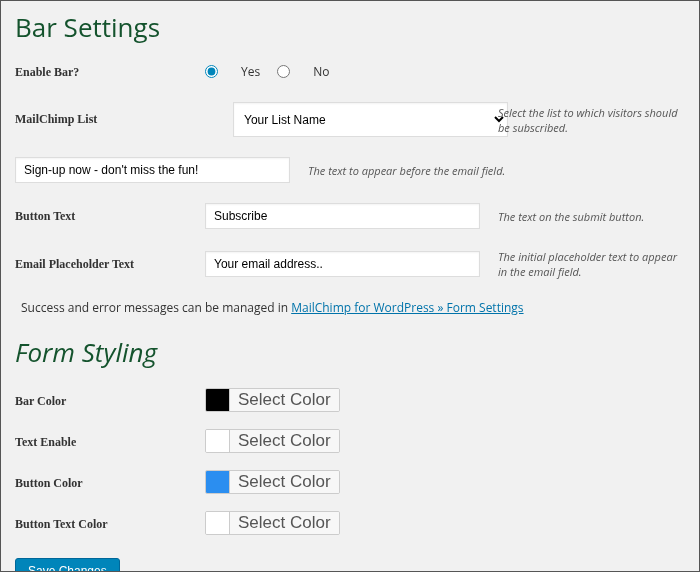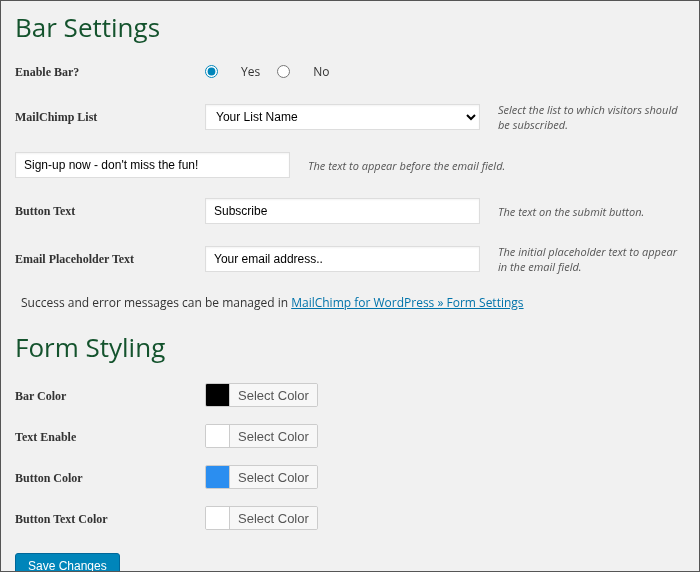--- a/index.html
+++ b/index.html
@@ -14,20 +14,21 @@
       color: #333;
     }
     h2.section-title {
       font-size: 26px;
       font-weight: 400;
       color: #14532d;
       margin-bottom: 18px;
     }
     h2.section-title.form-styling {
       margin-top: 12px;
+      font-style: italic;
     }
     .row {
       display: flex;
       align-items: center;
       margin-bottom: 20px;
     }
     .row.tight { margin-bottom: 14px; }
     .label-col {
       width: 190px;
       font-weight: 700;
@@ -50,26 +51,27 @@
       margin-right: 14px;
       display: inline-flex;
       align-items: center;
       gap: 23px;
     }
     input[type="radio"]{
       accent-color: #0085ba;
     }
     select {
       width: 100%;
-      height: 26px;
+      height: 35px;
       padding: 3px 6px;
       font-size: 12px;
       border: 1px solid #ddd;
       background: #fff;
       box-shadow: inset 0 1px 2px rgba(0,0,0,0.05);
+      margin-left: 28px;
     }
     input[type="text"] {
       width: 100%;
       height: 26px;
       padding: 3px 8px;
       font-size: 12px;
       border: 1px solid #ddd;
       background: #fff;
       box-shadow: inset 0 1px 2px rgba(0,0,0,0.05);
     }
@@ -89,21 +91,21 @@
       border: 1px solid #ccc;
       border-radius: 2px;
       background: #f7f7f7;
       overflow: hidden;
     }
     .swatch {
       width: 24px;
       border-right: 1px solid #ccc;
     }
     .select-color-btn {
-      font-size: 13px;
+      font-size: 17px;
       color: #555;
       padding: 0 8px;
       display: flex;
       align-items: center;
       background: #f7f7f7;
       border: none;
       cursor: pointer;
     }
     .save-btn {
       background: #0085ba;

